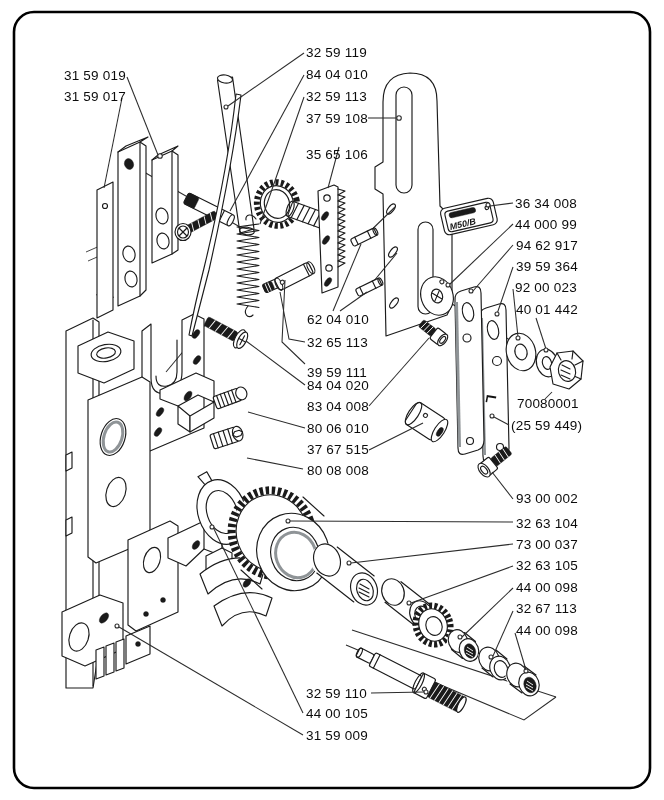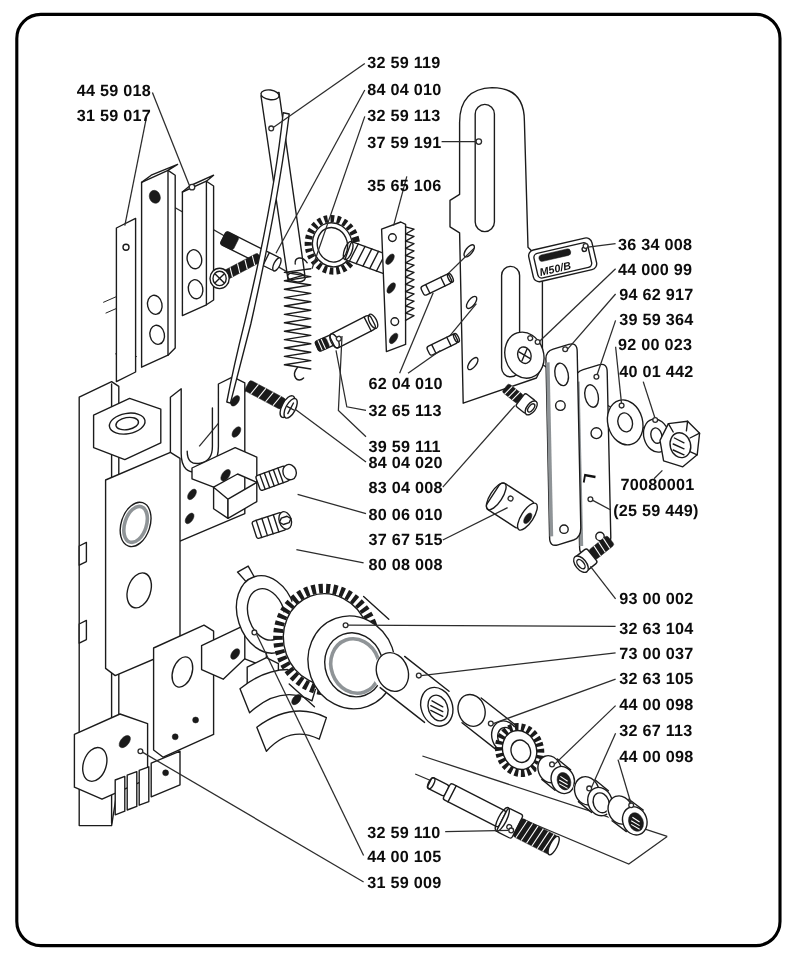--- a/index.html
+++ b/index.html
@@ -2,21 +2,21 @@
 <html><head>
 <meta charset="utf-8">
 <style>
   html,body{margin:0;padding:0;background:#fff;}
   .stage{
     position:relative;width:664px;height:800px;background:#ffffff;
     font-family:"Liberation Sans","DejaVu Sans",sans-serif;overflow:hidden;
   }
   .stage svg{position:absolute;left:0;top:0;}
   .lbl{
-    position:absolute;font-weight:700;font-size:13.5px;line-height:14px;
+    position:absolute;font-weight:400;font-size:13.5px;line-height:14px;
     color:#0c0c0c;white-space:nowrap;letter-spacing:0.2px;
   }
   svg .ln{fill:none;stroke:#1b1b1b;stroke-width:1.15;stroke-linejoin:round;stroke-linecap:round;}
   svg .fw{fill:#ffffff;stroke:#1b1b1b;stroke-width:1.15;stroke-linejoin:round;}
   svg .dk{fill:#1a1a1a;stroke:#1a1a1a;stroke-width:0.4;}
   svg .ld{fill:none;stroke:#2c2c2c;stroke-width:1.05;}
   svg .mk{fill:#ffffff;stroke:#2c2c2c;stroke-width:1.1;}
   svg .gy{fill:none;stroke:#8f9497;stroke-width:3;}
   svg .th{fill:none;stroke:#ffffff;stroke-width:0.9;}
   svg .hz{fill:none;stroke:#1b1b1b;stroke-width:0.8;}
@@ -435,26 +435,26 @@
     <circle class="mk" cx="471" cy="291" r="2"></circle>
     <circle class="mk" cx="497" cy="314" r="2"></circle>
     <circle class="mk" cx="518" cy="338" r="2"></circle>
     <circle class="mk" cx="546" cy="350" r="2"></circle>
     <circle class="mk" cx="492" cy="416" r="2"></circle>
     <circle class="mk" cx="117" cy="626" r="2"></circle>
     <circle class="mk" cx="426" cy="692" r="2"></circle>
   </g>
 </svg>
 
-  <div class="lbl" style="left:64px;top:69px">44 59 018</div>
+  <div class="lbl" style="left:64px;top:69px">31 59 019</div>
   <div class="lbl" style="left:64px;top:90px">31 59 017</div>
   <div class="lbl" style="left:306px;top:46px">32 59 119</div>
   <div class="lbl" style="left:306px;top:68px">84 04 010</div>
   <div class="lbl" style="left:306px;top:90px">32 59 113</div>
-  <div class="lbl" style="left:306px;top:112px">37 59 191</div>
+  <div class="lbl" style="left:306px;top:112px">37 59 108</div>
   <div class="lbl" style="left:306px;top:148px">35 65 106</div>
   <div class="lbl" style="left:515px;top:197px">36 34 008</div>
   <div class="lbl" style="left:515px;top:218px">44 000 99</div>
   <div class="lbl" style="left:516px;top:239px">94 62 917</div>
   <div class="lbl" style="left:516px;top:260px">39 59 364</div>
   <div class="lbl" style="left:515px;top:281px">92 00 023</div>
   <div class="lbl" style="left:516px;top:303px">40 01 442</div>
   <div class="lbl" style="left:307px;top:313px">62 04 010</div>
   <div class="lbl" style="left:307px;top:336px">32 65 113</div>
   <div class="lbl" style="left:307px;top:366px">39 59 111</div>

